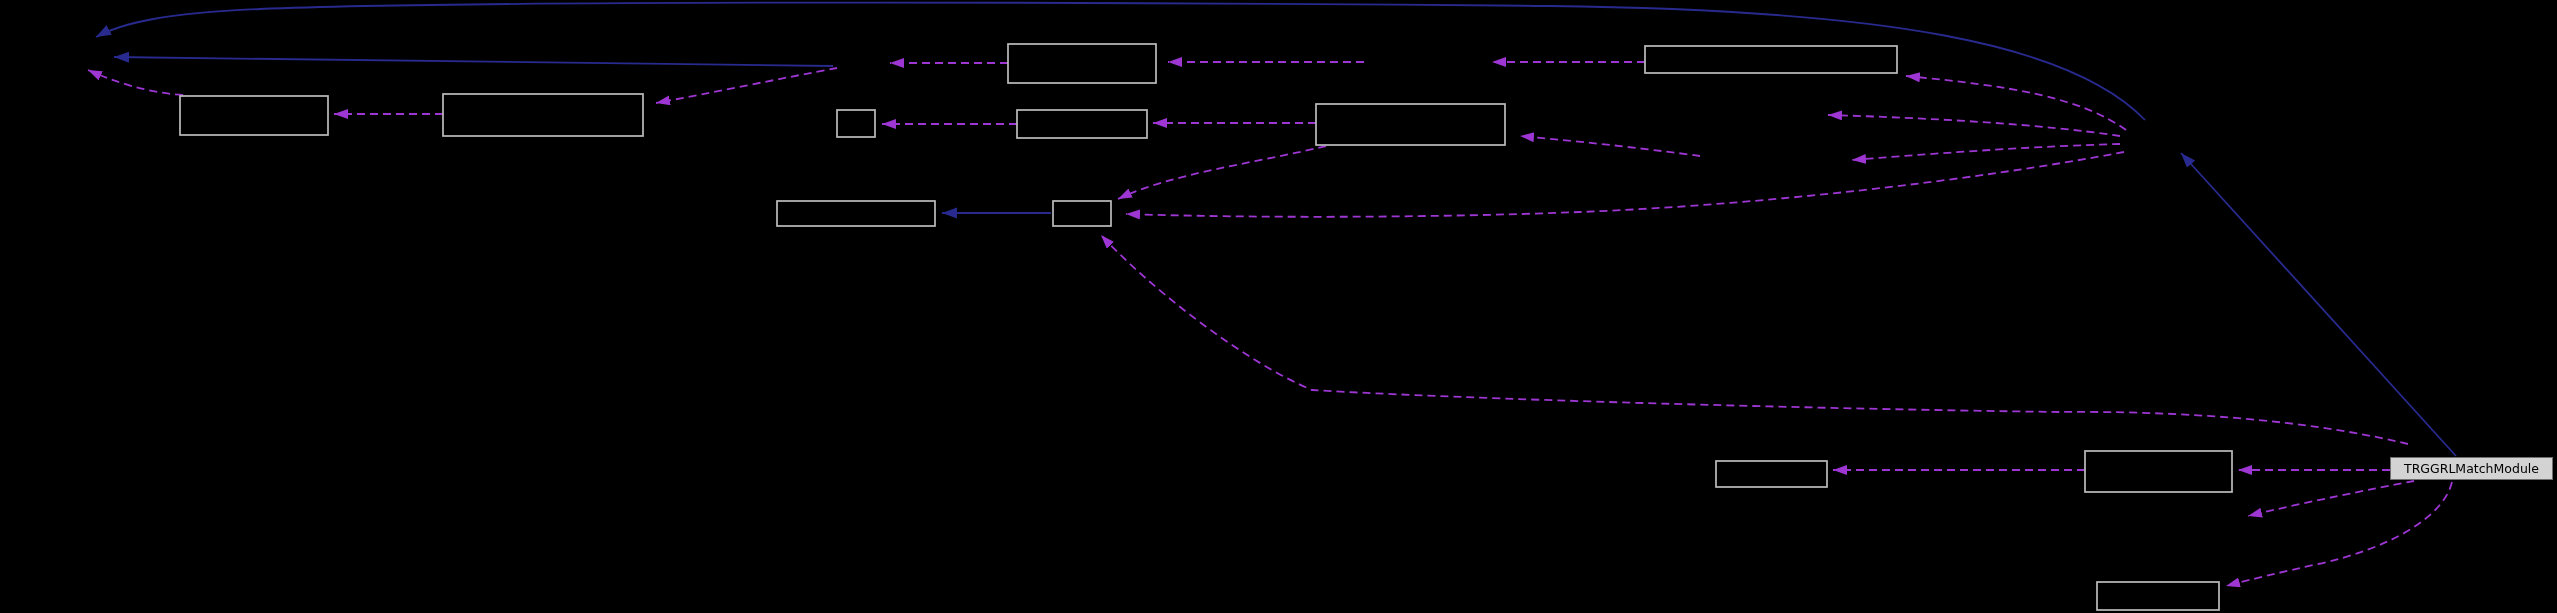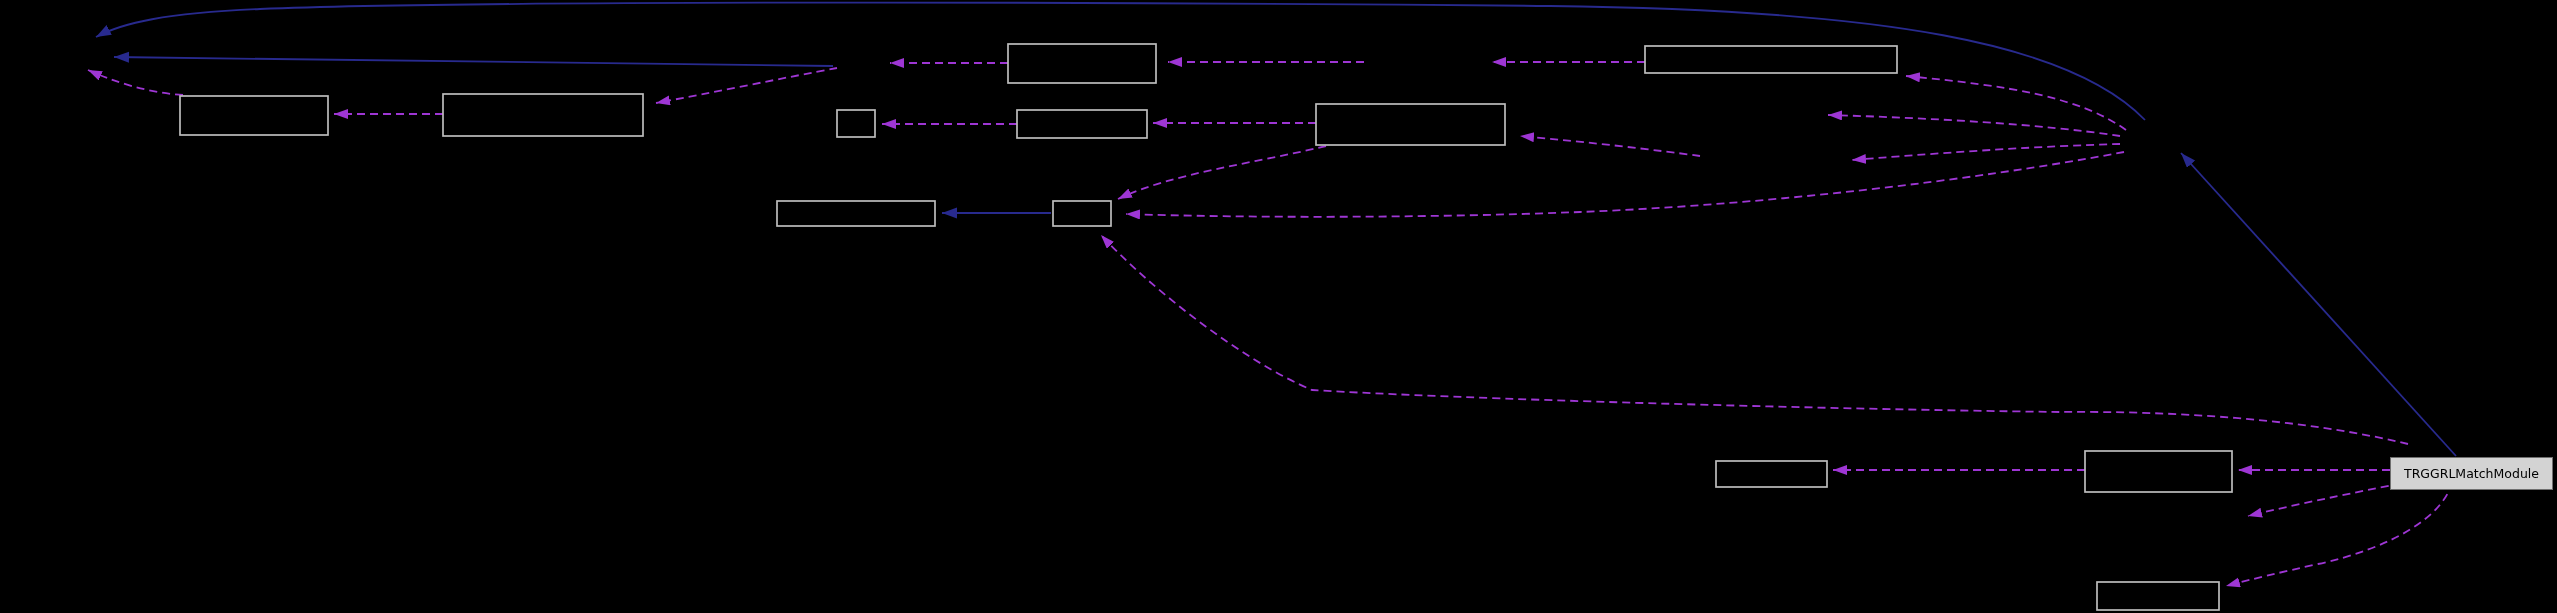--- a/index.html
+++ b/index.html
@@ -60,16 +60,16 @@
         <rect x="1017" y="110" width="130" height="28" class="gnode"></rect>
         <rect x="1316" y="104" width="189" height="41" class="gnode"></rect>
         <rect x="777" y="201" width="158" height="25" class="gnode"></rect>
         <rect x="1053" y="201" width="58" height="25" class="gnode"></rect>
         <rect x="1716" y="461" width="111" height="26" class="gnode"></rect>
         <rect x="2085" y="451" width="147" height="41" class="gnode"></rect>
         <rect x="2097" y="582" width="122" height="28" class="gnode"></rect>
       </g>
   </svg>
 
-  <div class="main-node" id="main-node" style="left: 2390px; top: 457px; width: 163px; height: 33px; background: rgb(211, 211, 211); border-color: rgb(111, 111, 111); color: rgb(0, 0, 0); text-align: center;">
+  <div class="main-node" id="main-node" style="left: 2390px; top: 457px; width: 163px; height: 23px; background: rgb(211, 211, 211); border-color: rgb(111, 111, 111); color: rgb(0, 0, 0); text-align: center;">
     <span>TRGGRLMatchModule</span>
   </div>
 </div>
 
 </body></html>

